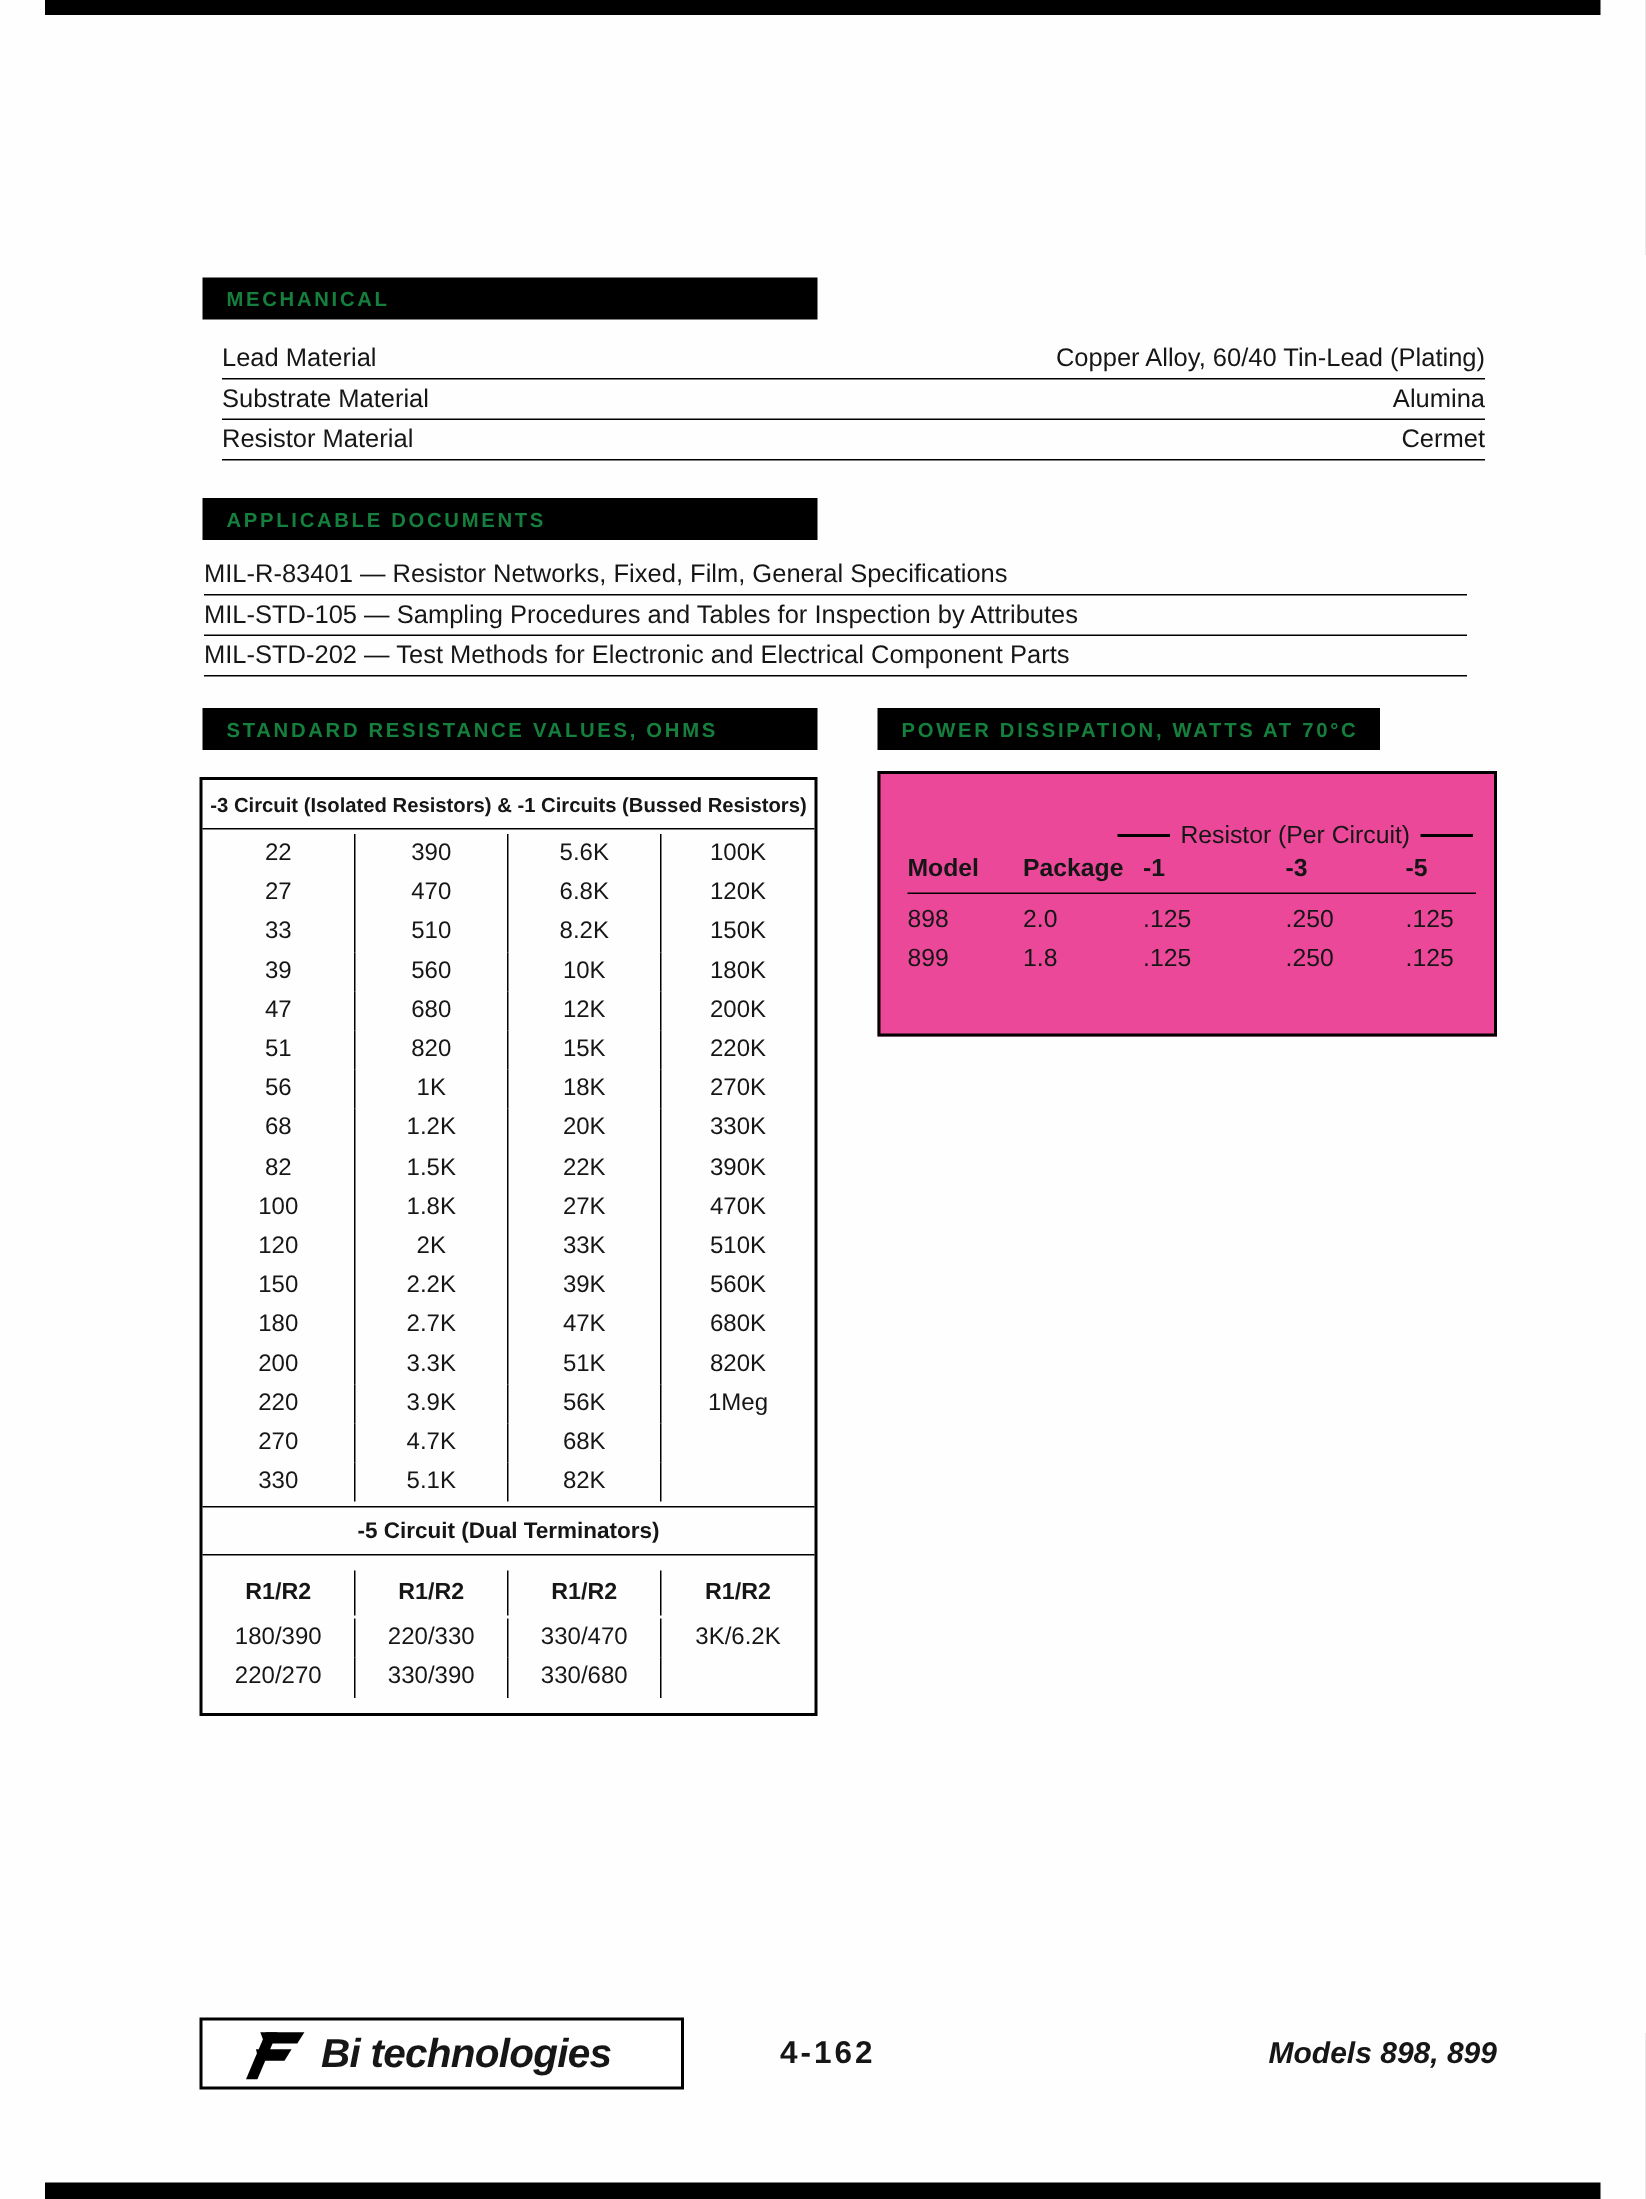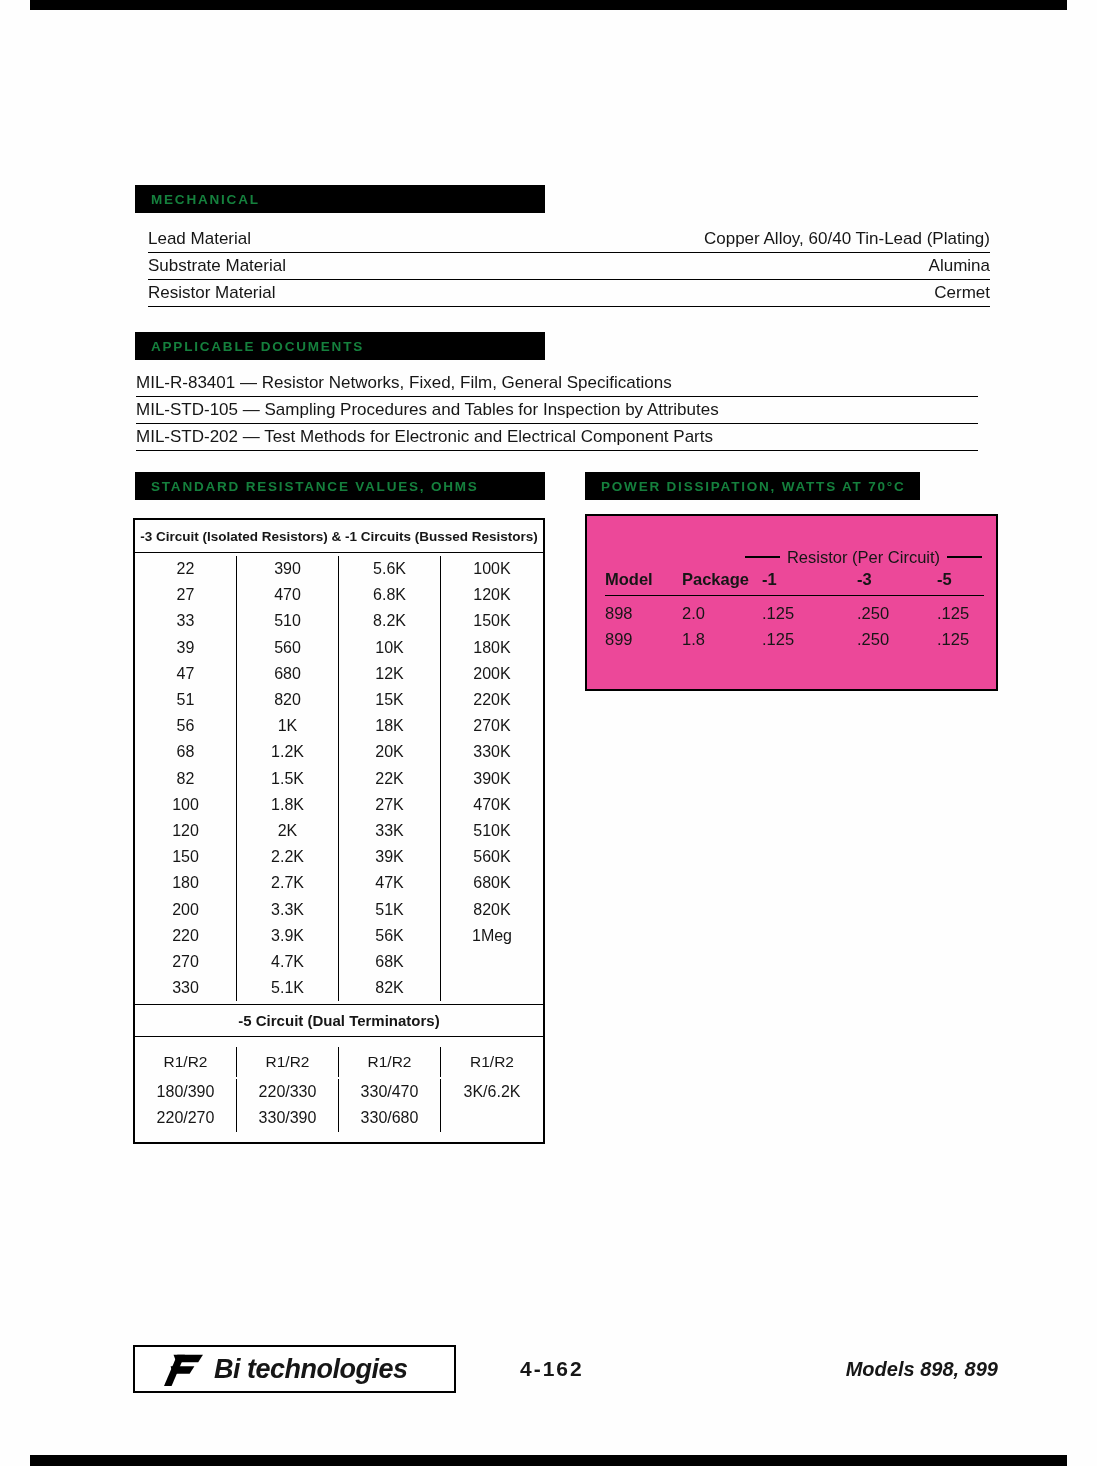--- a/index.html
+++ b/index.html
@@ -52,21 +52,21 @@
     border-top:1.5px solid #000;border-bottom:1.5px solid #000;
     font-weight:bold;font-size:15px;text-align:center;
     height:31px;display:flex;align-items:center;justify-content:center;
     margin-top:3px;
   }
   .dual-grid{display:grid;grid-template-columns:repeat(4,1fr);padding-top:10px;}
   .dual-cell{
     height:26.2px;display:flex;align-items:center;justify-content:center;
     font-size:16px;
   }
-  .dual-cell.head{font-weight:normal;font-size:15.5px;height:30px;}
+  .dual-cell.head{font-weight:bold;font-size:15.5px;height:30px;}
   .dual-cell.c0,.dual-cell.c1,.dual-cell.c2{border-right:1.5px solid #000;}
 
   
   .power-table{
     position:absolute;left:585px;top:514px;width:413px;height:177px;
     border:2px solid #000;box-sizing:border-box;background:#ec4899;
     padding-top:30px;
   }
   .rpc{
     display:flex;align-items:center;gap:7px;

